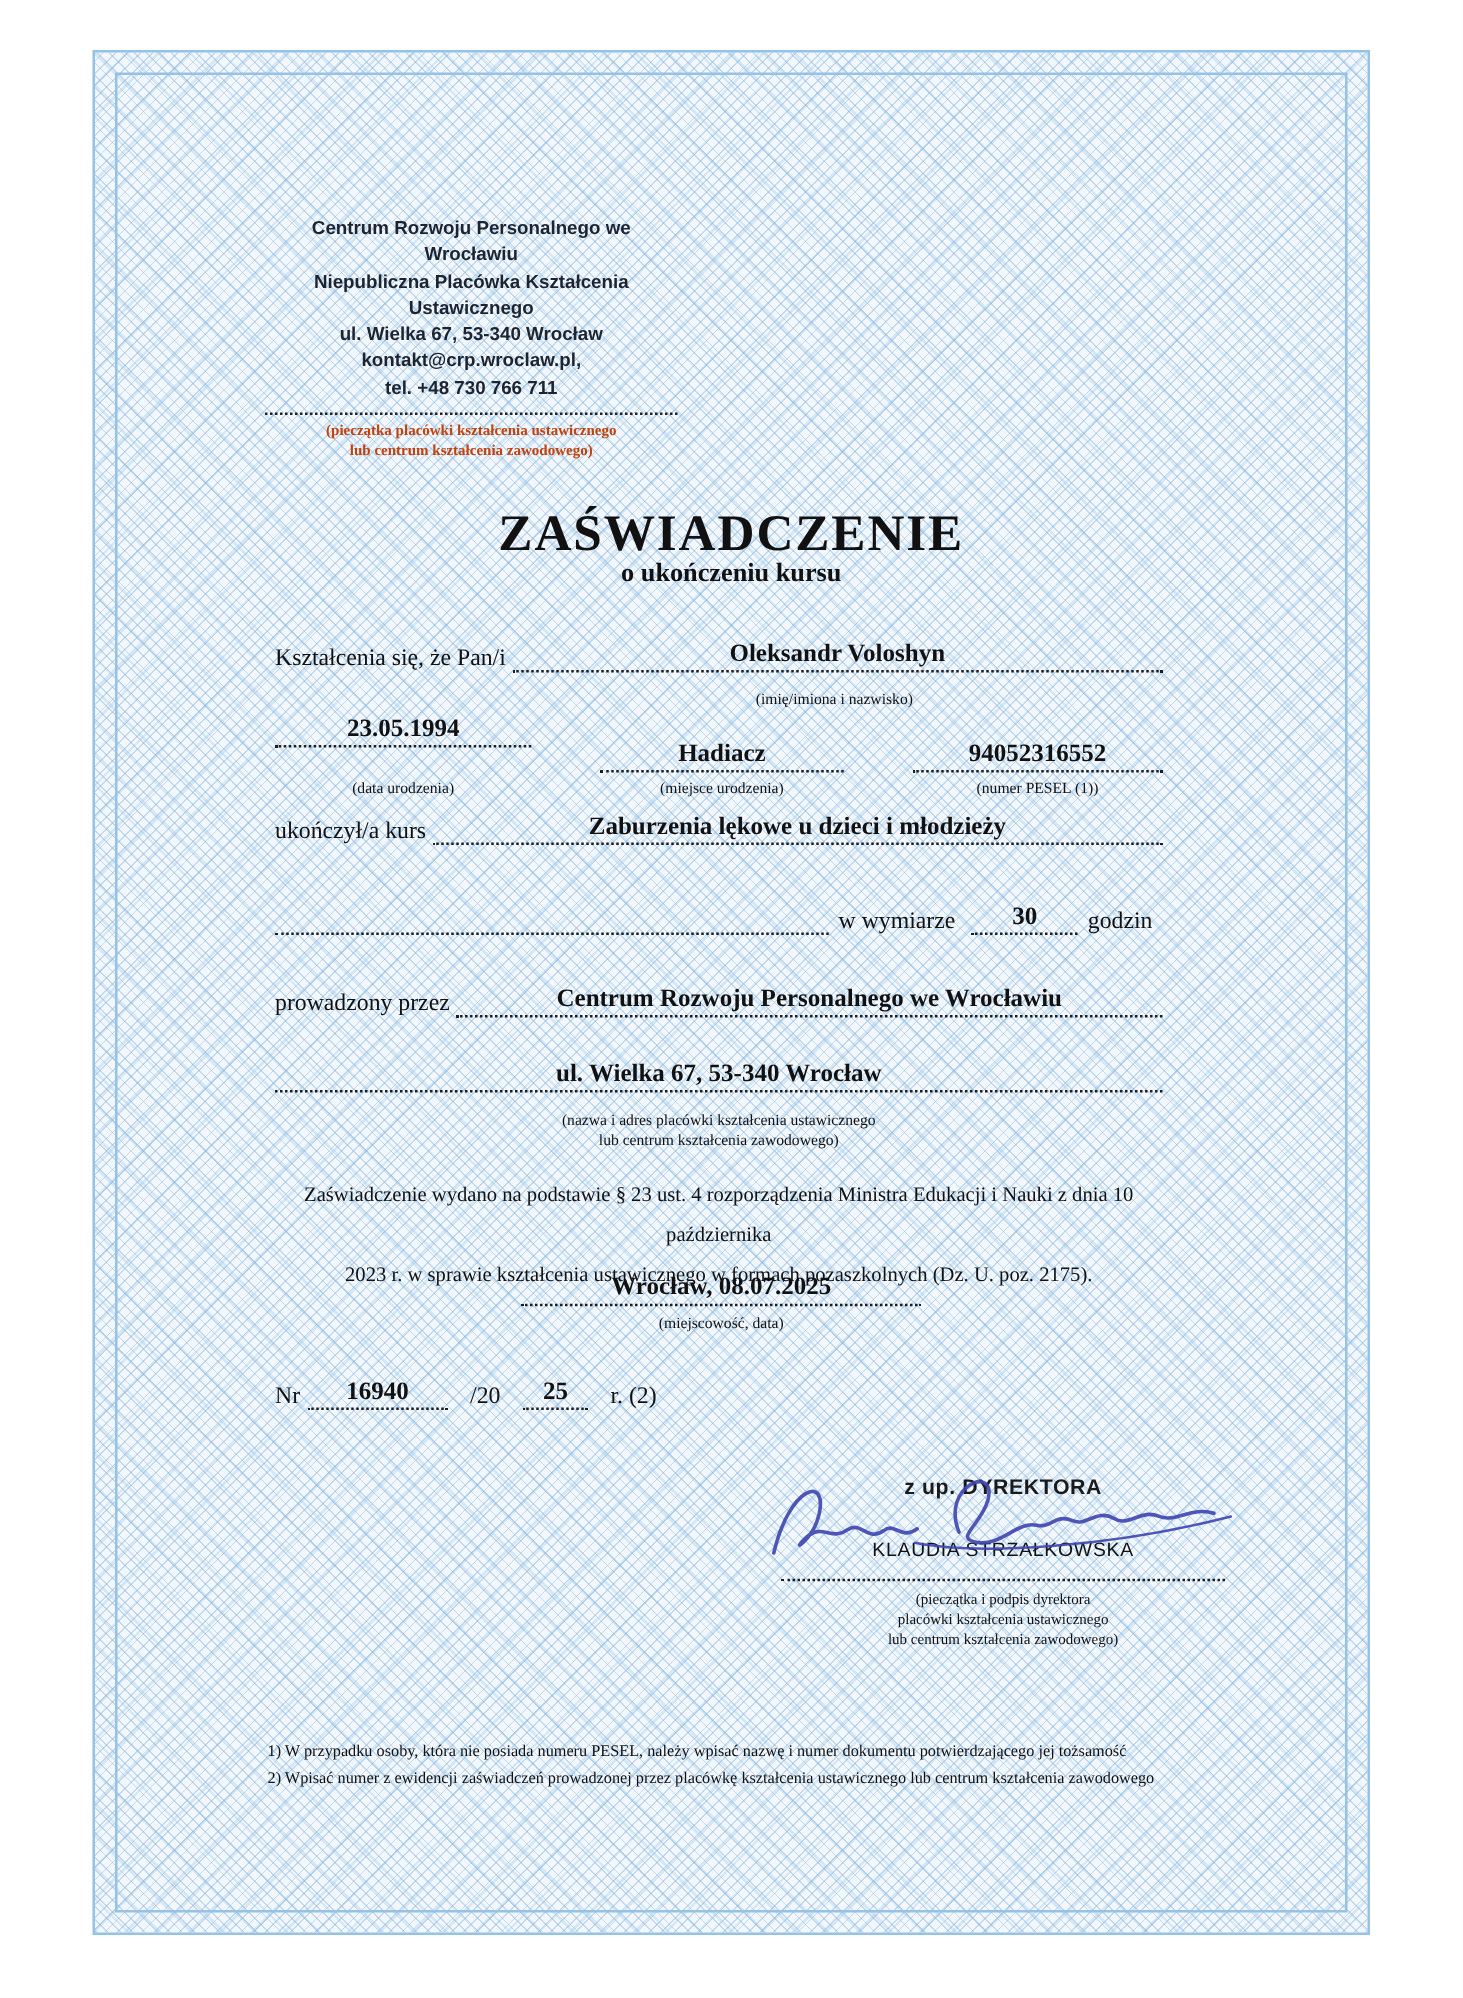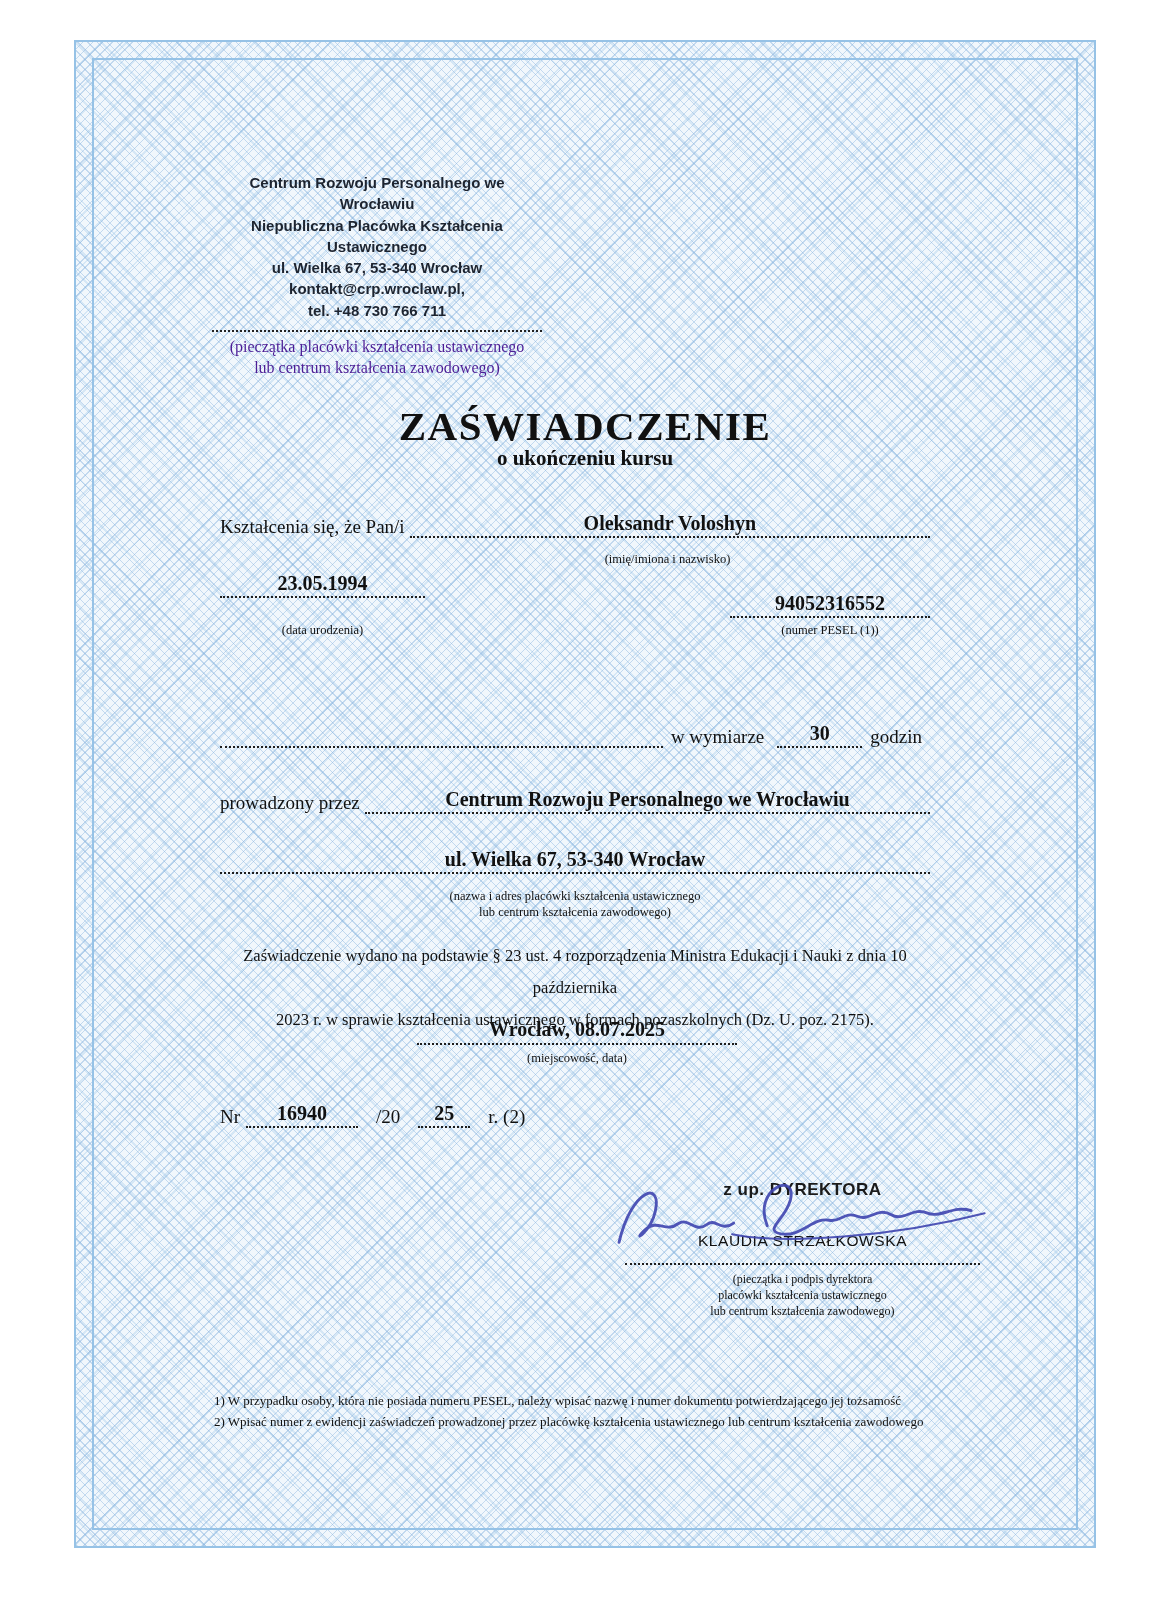--- a/index.html
+++ b/index.html
@@ -20,21 +20,21 @@
   }
   .pattern::after { content:""; position:absolute; inset:16px; border:2px solid #96c2e6; }
 
   
   .stamp { position:absolute; left:212px; top:172px; width:330px; text-align:center;
            font-family:"Liberation Sans", sans-serif; color:#1d2430; }
   .stamp-line   { font-size:15px; font-weight:700; line-height:1.42; }
   .stamp-line.l2{ font-weight:700; }
   .stamp-line.light { font-weight:600; }
   .stamp-dots { border-bottom:2px dotted #222; height:0; margin:9px 0 5px 0; }
-  .stamp-caption { font-family:"Liberation Serif", serif; font-size:16px; line-height:1.3; color:#4c1d95; }
+  .stamp-caption { font-family:"Liberation Serif", serif; font-size:12px; line-height:1.3; color:#c2410c;font-weight:bold; }
 
   
   .title    { position:absolute; top:402px; left:0; right:0; text-align:center;
               font-size:41px; font-weight:700; letter-spacing:1.5px; }
   .subtitle { position:absolute; top:446px; left:0; right:0; text-align:center;
               font-size:21px; font-weight:700; }
 
   
   .row { position:absolute; left:220px; width:710px; display:flex; align-items:flex-end; font-size:19px; }
   .lbl { white-space:nowrap; }
@@ -114,28 +114,40 @@
   </div>
   <div class="caption cap-statement">(imię/imiona i nazwisko)</div>
 
   <div class="row-personal">
     <div class="pcol pcol-1">
       <div class="fill">
         <span class="val">23.05.1994</span>
       </div>
       <div class="ccap">(data urodzenia)</div>
     </div>
+    <div class="pcol pcol-2">
+      <div class="fill">
+        <span class="val">Hadiacz</span>
+      </div>
+      <div class="ccap">(miejsce urodzenia)</div>
+    </div>
     <div class="pcol pcol-3">
       <div class="fill">
         <span class="val">94052316552</span>
       </div>
       <div class="ccap">(numer PESEL (1))</div>
     </div>
   </div>
 
+  <div class="row row-course">
+    <span class="lbl">ukończył/a kurs</span>
+    <span class="fill">
+      <span class="val">Zaburzenia lękowe u dzieci i młodzieży</span>
+    </span>
+  </div>
 
   <div class="row row-duration">
     <span class="fill nolabel"></span>
     <span class="mlbl">w wymiarze</span>
     <span class="fill fill-hours">
       <span class="val">30</span>
     </span>
     <span class="mlbl">godzin</span>
   </div>
 

